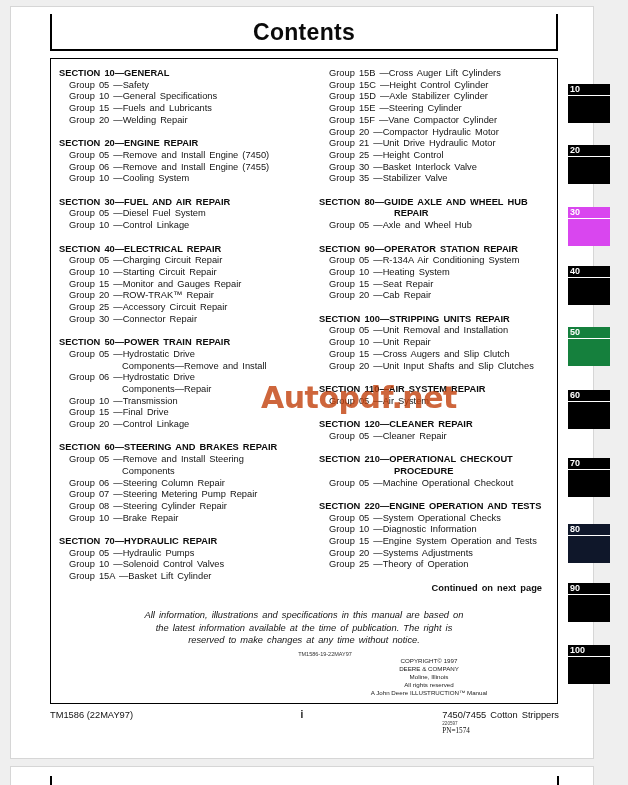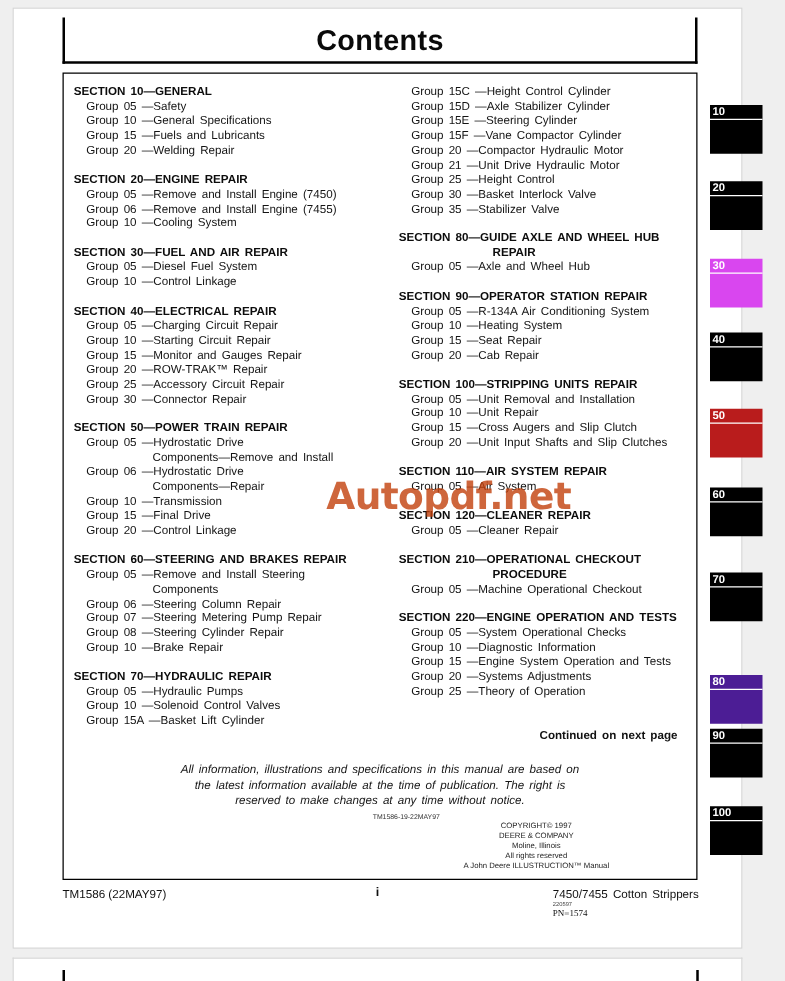--- a/index.html
+++ b/index.html
@@ -196,20 +196,23 @@
           <div class="group">
             <div class="g-line">Group 10 —Solenoid Control Valves</div>
           </div>
           <div class="group">
             <div class="g-line">Group 15A —Basket Lift Cylinder</div>
           </div>
         </div>
       </div>
     <div id="col-right" class="col">
         <div class="toc-section">
+          <div class="group">
+            <div class="g-line">Group 15B —Cross Auger Lift Cylinders</div>
+          </div>
           <div class="group">
             <div class="g-line">Group 15C —Height Control Cylinder</div>
           </div>
           <div class="group">
             <div class="g-line">Group 15D —Axle Stabilizer Cylinder</div>
           </div>
           <div class="group">
             <div class="g-line">Group 15E —Steering Cylinder</div>
           </div>
           <div class="group">
@@ -339,30 +342,30 @@
     </div>
     <div class="tab" style="top: 145px; background: rgb(0, 0, 0);">
       <span class="tab-label">20</span>
     </div>
     <div class="tab" style="top: 207px; background: #d946ef;">
       <span class="tab-label">30</span>
     </div>
     <div class="tab" style="top: 266px; background: rgb(0, 0, 0);">
       <span class="tab-label">40</span>
     </div>
-    <div class="tab" style="top: 327px; background: #b91c1c;">
+    <div class="tab" style="top: 327px; background: #15803d;">
       <span class="tab-label">50</span>
     </div>
     <div class="tab" style="top: 390px; background: rgb(0, 0, 0);">
       <span class="tab-label">60</span>
     </div>
     <div class="tab" style="top: 458px; background: rgb(0, 0, 0);">
       <span class="tab-label">70</span>
     </div>
-    <div class="tab" style="top: 540px; background: #4c1d95;">
+    <div class="tab" style="top: 524px; background: #0f172a;">
       <span class="tab-label">80</span>
     </div>
     <div class="tab" style="top: 583px; background: rgb(0, 0, 0);">
       <span class="tab-label">90</span>
     </div>
     <div class="tab" style="top: 645px; background: rgb(0, 0, 0);">
       <span class="tab-label">100</span>
     </div>
   </div>
 

